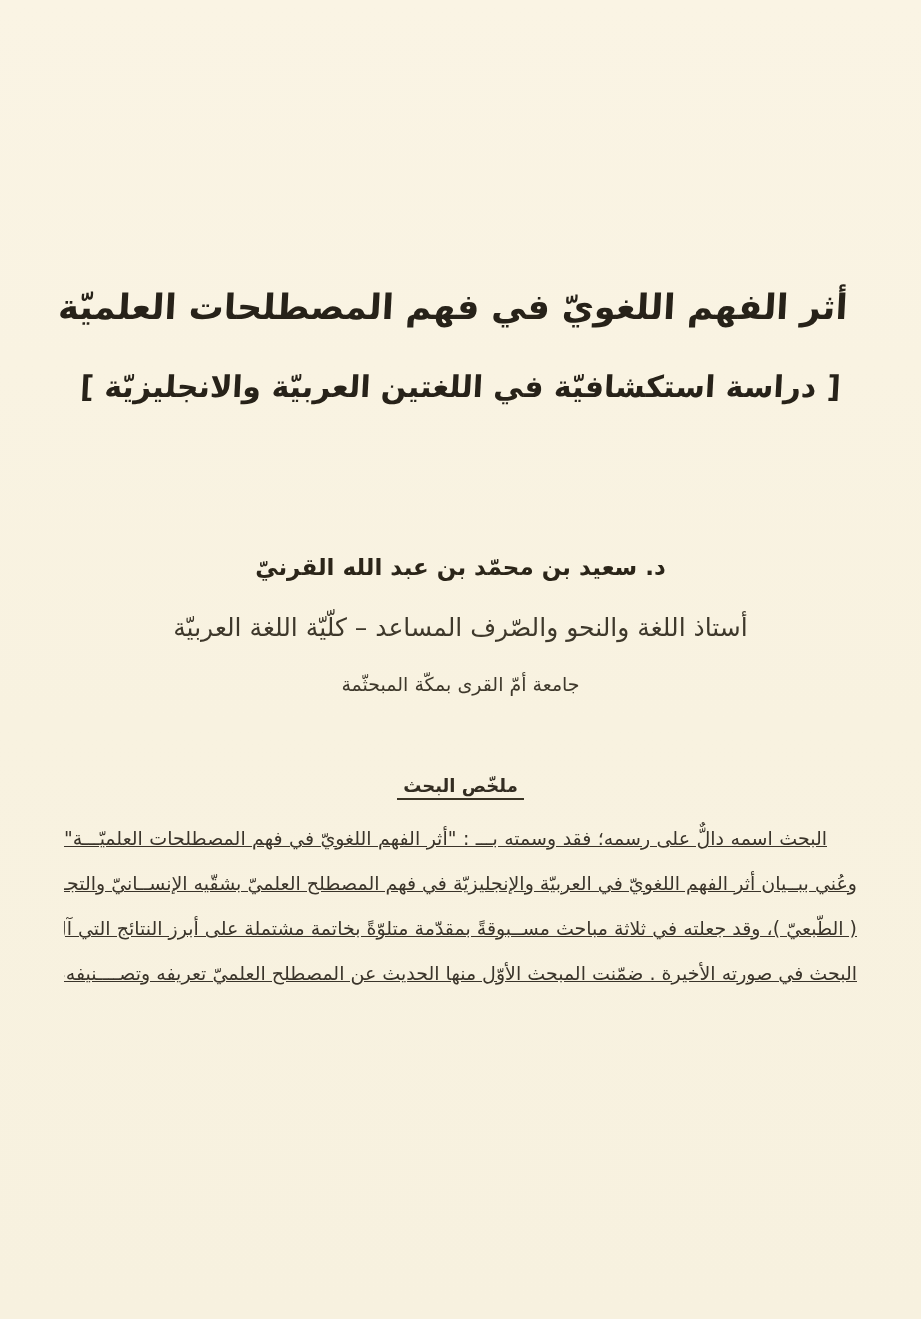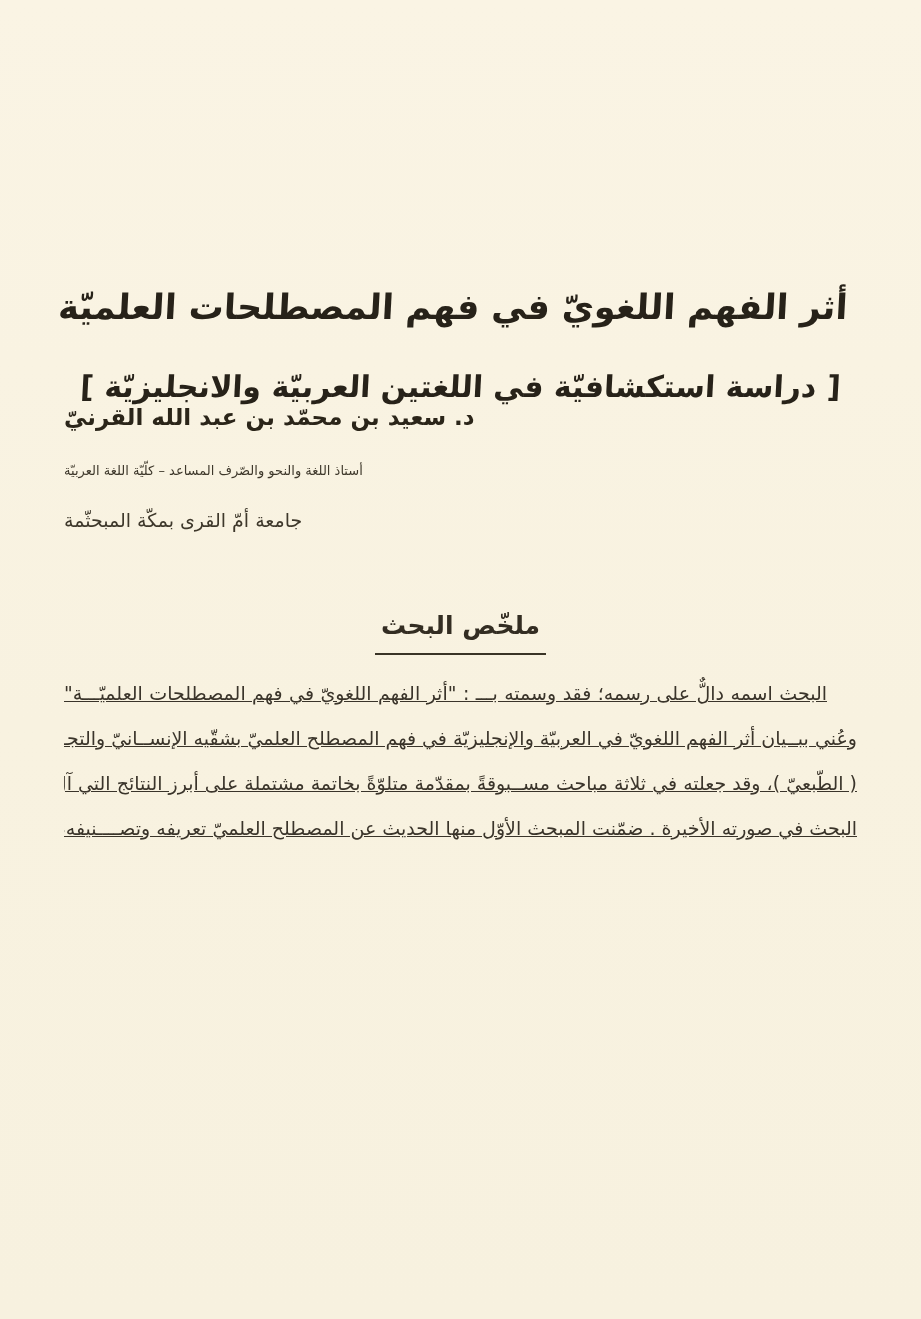--- a/index.html
+++ b/index.html
@@ -36,47 +36,48 @@
   .title-line2 {
     margin: 0;
     margin-top: 42px;
     text-align: center;
     font-size: 30px;
     font-weight: bold;
     color: #272219;
     transform: skewX(-3deg);
   }
   .author-block {
-    text-align: left;
+    margin-top: 150px;
+    text-align: center;
   }
   .author-name {
     font-size: 23px;
     font-weight: bold;
     color: #2b2519;
   }
   .author-position {
     margin-top: 33px;
-    font-size: 13px;
+    font-size: 25px;
     color: #3e382b;
   }
   .author-university {
     margin-top: 31px;
     font-size: 19px;
     color: #3e382b;
   }
   .abstract-heading-wrap {
     margin-top: 80px;
     text-align: center;
   }
   .abstract-heading {
     display: inline-block;
-    font-size: 25px;
+    font-size: 18px;
     font-weight: bold;
     color: #332d22;
-    padding: 0 6px 13px 6px;
+    padding: 0 6px 2px 6px;
     border-bottom: 2px solid #3a3426;
   }
   .abstract-body {
     margin-top: 16px;
     font-size: 19px;
     color: #3a342a;
     direction: rtl;
     text-decoration: underline;
   }
   .abs-line {

